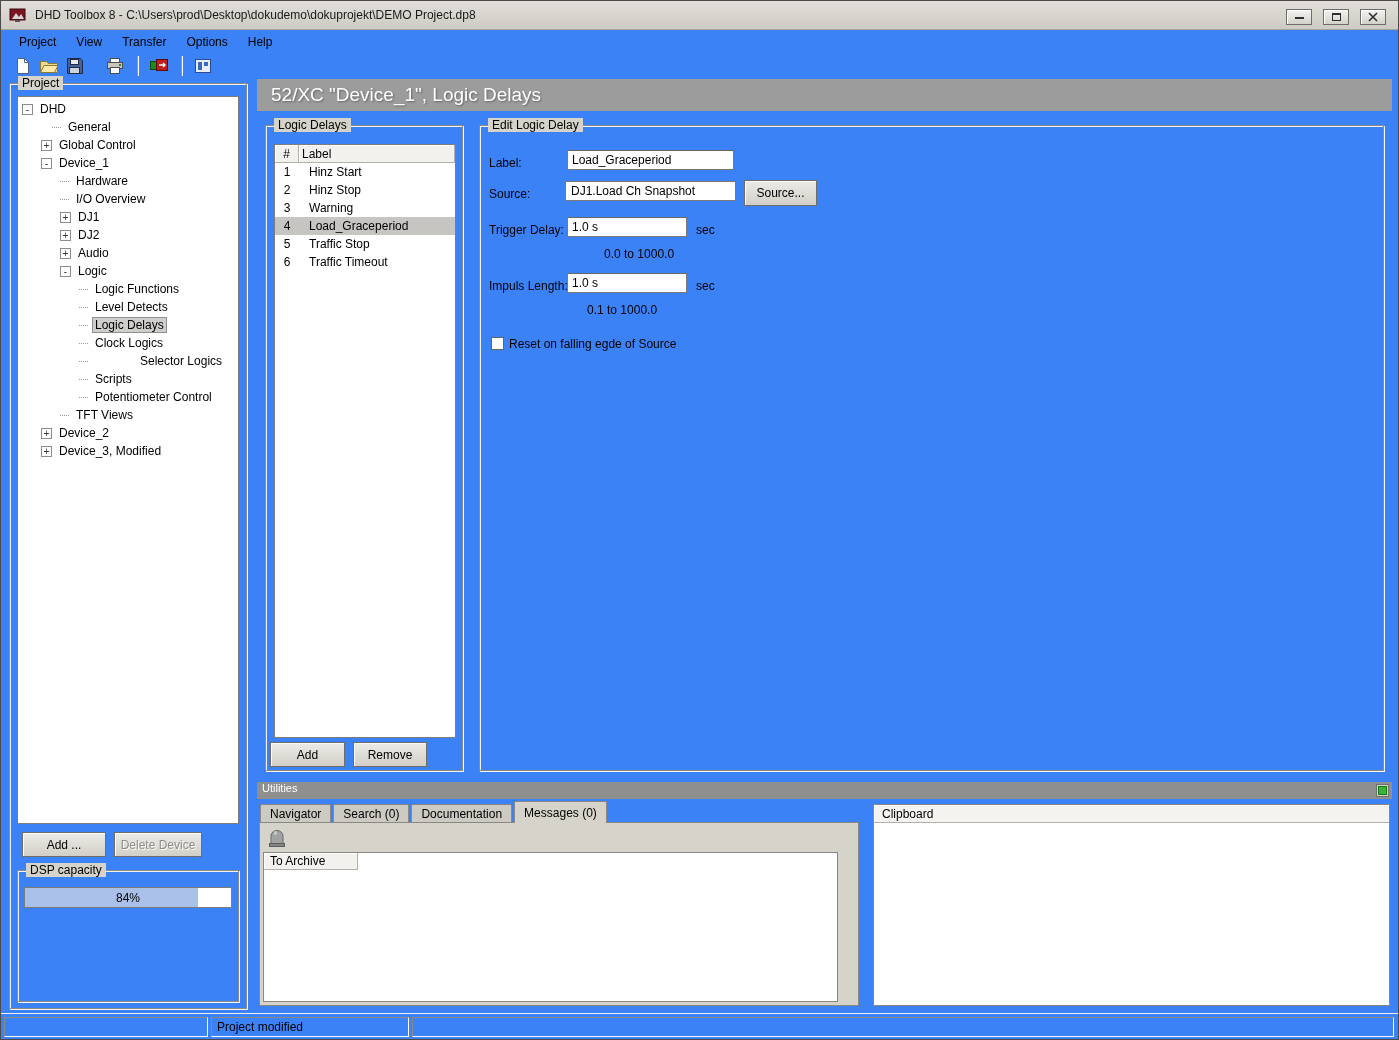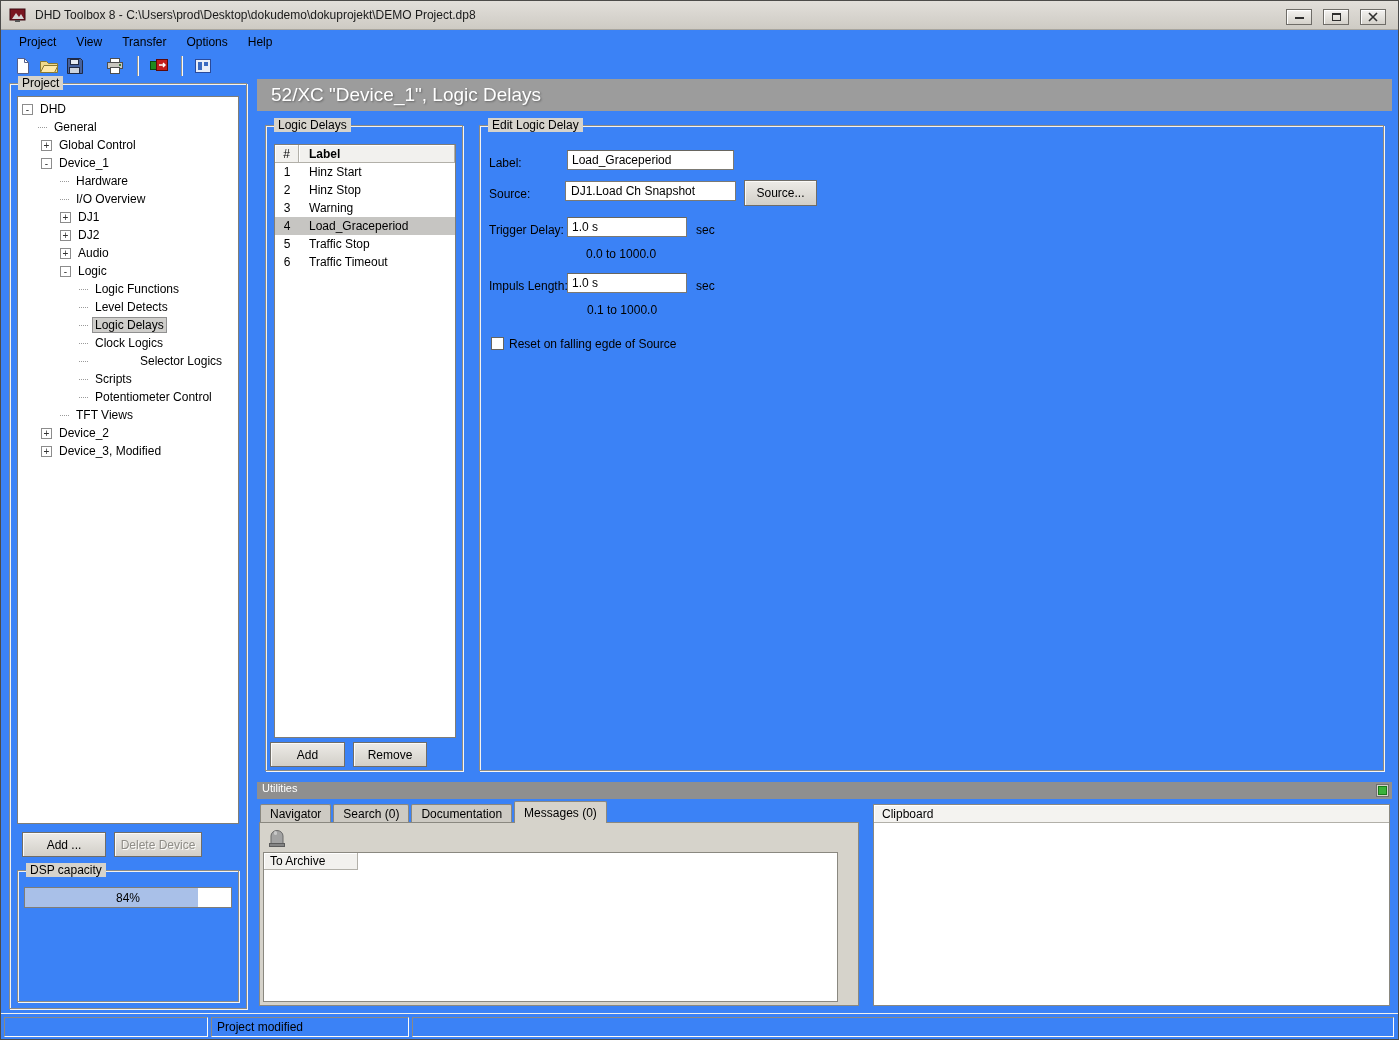--- a/index.html
+++ b/index.html
@@ -58,21 +58,21 @@
     color:#fff; font-size:19px; display:flex; align-items:center; padding-left:14px;
     text-shadow:1px 1px 2px rgba(0,0,0,0.35); }
 
   
   .llist { position:absolute; left:8px; top:18px; width:182px; height:594px; background:#fff;
     border:1px solid #7f7d77; display:flex; flex-direction:column; overflow:hidden; }
   .lhead { display:flex; height:18px; flex:none; }
   .hcell { background:#f2f1ee; border-right:1px solid #b2b0a9; border-bottom:1px solid #b2b0a9;
     box-shadow:inset 1px 1px 0 #fff; display:flex; align-items:center; font-size:12px; }
   .hc-num { width:24px; justify-content:center; flex:none; }
-  .hc-label { flex:1; padding-left:10px;font-weight:bold; }
+  .hc-label { flex:1; padding-left:3px; }
   .lrows { flex:1; }
   .lrow { display:flex; height:18px; align-items:center; font-size:12px; }
   .lrow.selected { background:#c6c5c2; }
   .c-num { width:24px; flex:none; text-align:center; }
   .c-label { flex:1; padding-left:10px; }
 
   
   .fcap { position:absolute; font-size:12px; }
   .field { position:absolute; height:20px; background:#fff; border:1px solid #7b7973; border-top-color:#67655f;
     font-family:inherit; font-size:12px; padding:2px 4px; }
@@ -203,21 +203,21 @@
     </span>
   </div>
 
   <div class="groupbox" style="left:8px; top:82px; width:238px; height:926px;">
     <span class="legend">Project</span>
     <div class="tree">
         <div class="tree-row" style="padding-left: 4px;">
           <span class="expander">-</span>
           <span class="tree-label">DHD</span>
         </div>
-        <div class="tree-row" style="padding-left: 20px;">
+        <div class="tree-row" style="padding-left: 34px;">
           <span class="tree-dash"></span>
           <span class="tree-label">General</span>
         </div>
         <div class="tree-row" style="padding-left: 23px;">
           <span class="expander">+</span>
           <span class="tree-label">Global Control</span>
         </div>
         <div class="tree-row" style="padding-left: 23px;">
           <span class="expander">-</span>
           <span class="tree-label">Device_1</span>
@@ -347,21 +347,21 @@
     <span class="fcap" style="left:9px; top:30px;">Label:</span>
     <input class="field" style="left: 87px; top: 24px; width: 167px;" value="Load_Graceperiod">
 
     <span class="fcap" style="left:9px; top:61px;">Source:</span>
     <div class="srcfield" style="left:85px; top:55px; width:171px;">DJ1.Load Ch Snapshot</div>
     <div class="btn" style="left:264px; top:54px; width:73px; height:26px;">Source...</div>
 
     <span class="fcap" style="left:9px; top:97px;">Trigger Delay:</span>
     <input class="field" style="left: 87px; top: 91px; width: 120px;" value="1.0 s">
     <span class="fcap" style="left:216px; top:97px;">sec</span>
-    <span class="range" style="left:106px; top:121px;">0.0 to 1000.0</span>
+    <span class="range" style="left:124px; top:121px;">0.0 to 1000.0</span>
 
     <span class="fcap" style="left:9px; top:153px;">Impuls Length:</span>
     <input class="field" style="left: 87px; top: 147px; width: 120px;" value="1.0 s">
     <span class="fcap" style="left:216px; top:153px;">sec</span>
     <span class="range" style="left:107px; top:177px;">0.1 to 1000.0</span>
 
     <span class="checkbox" style="left:11px; top:211px;"></span>
     <span class="fcap" style="left:29px; top:211px;">Reset on falling egde of Source</span>
   </div>
 

